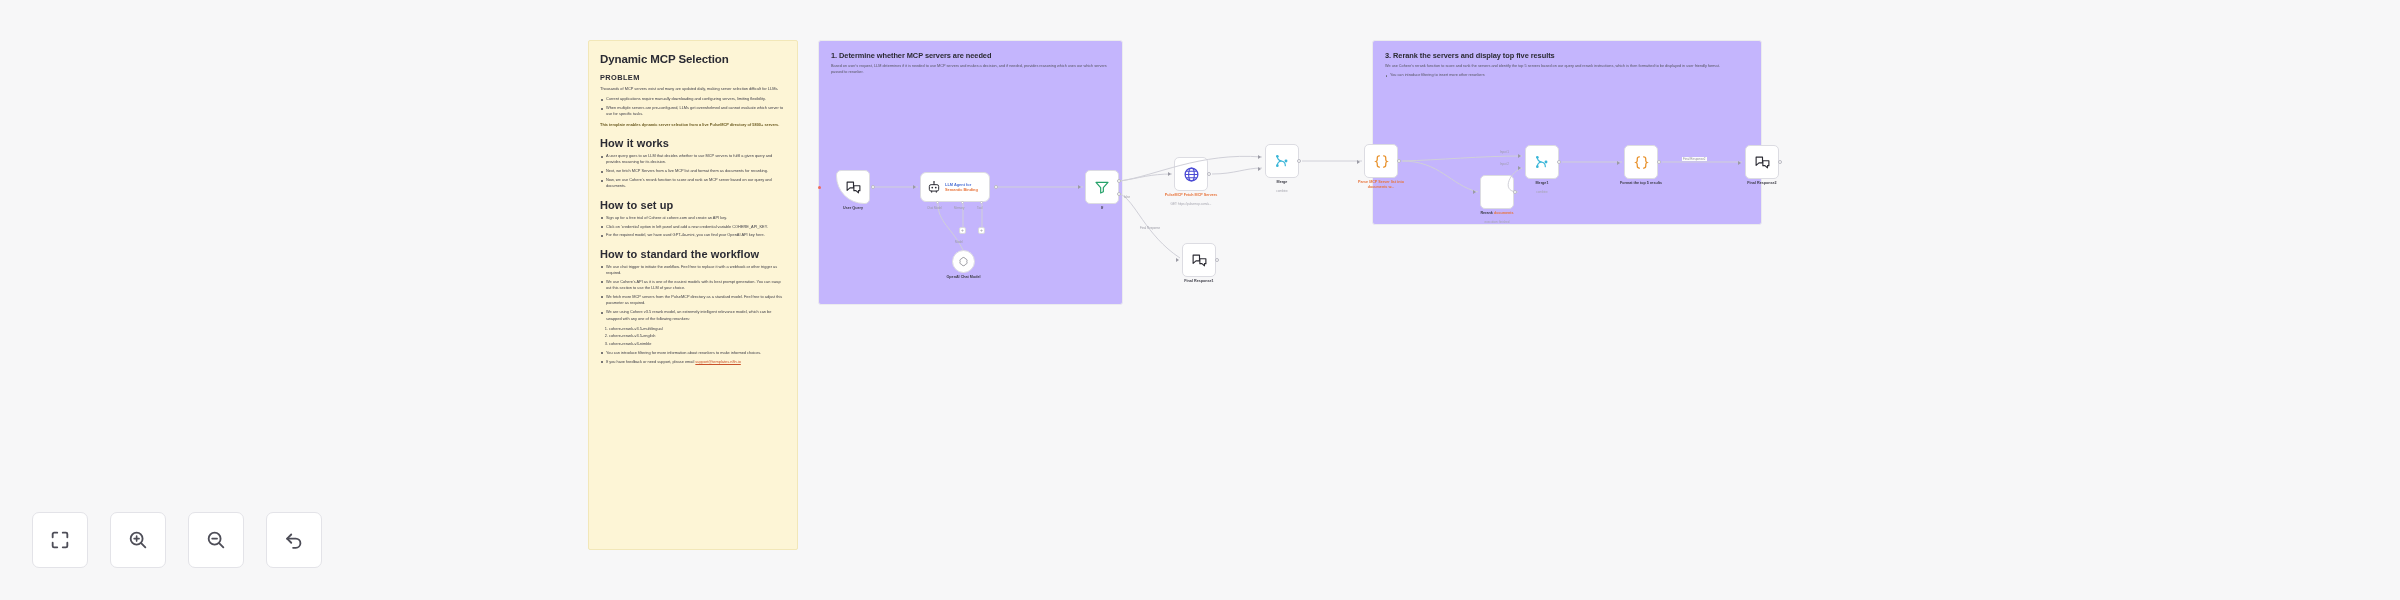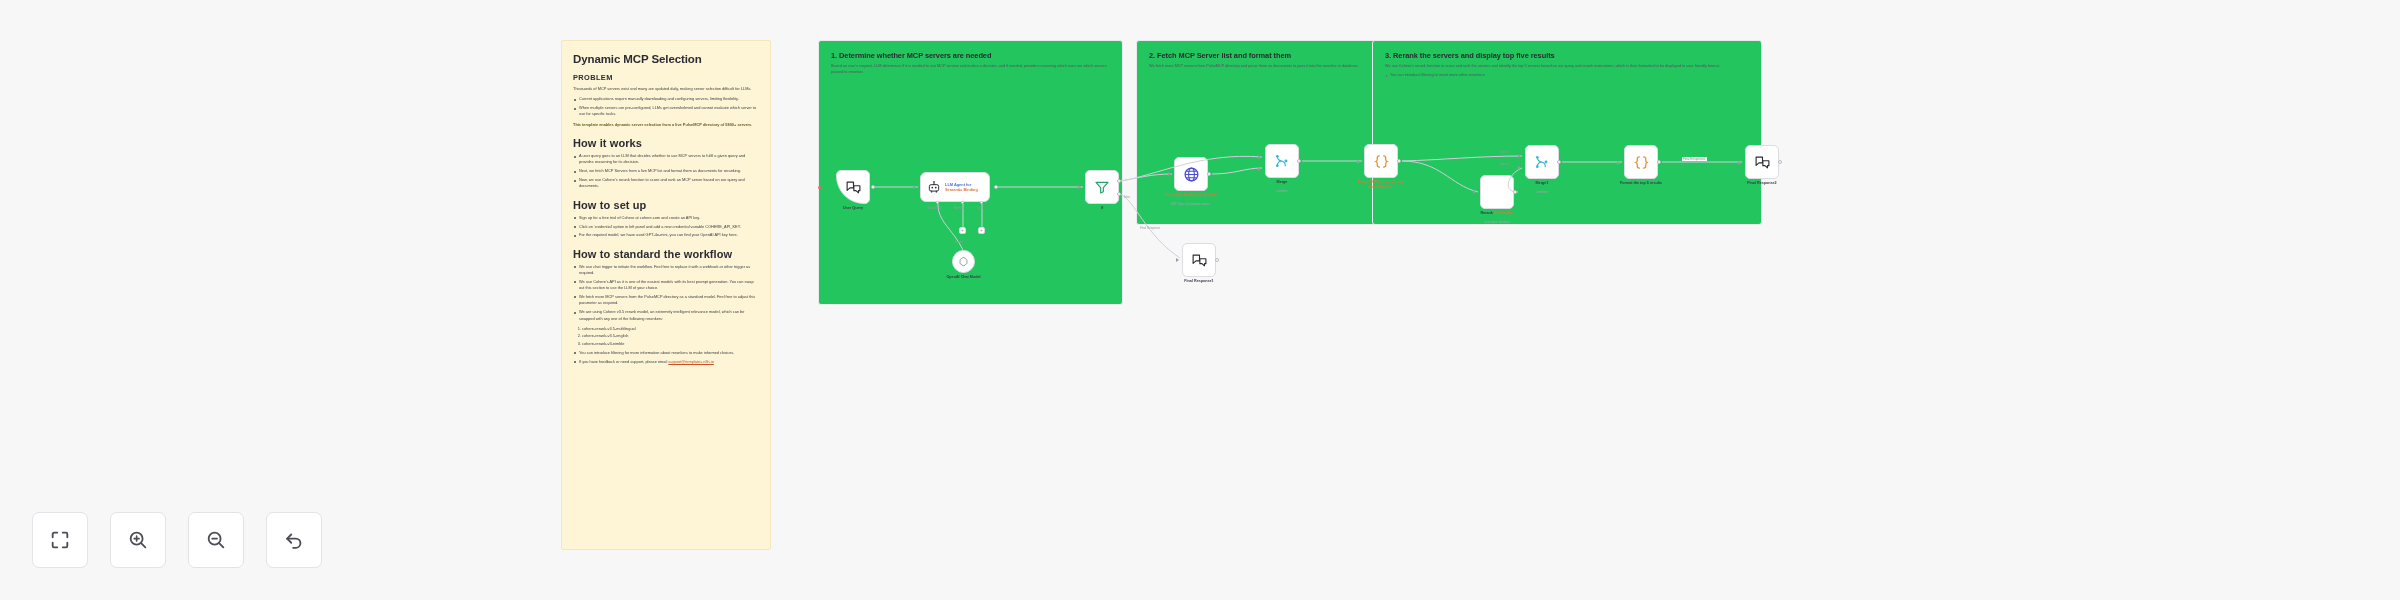--- a/index.html
+++ b/index.html
@@ -12,21 +12,21 @@
 
   #canvas {
     position: relative;
     width: 2400px; height: 600px;
     background: #f7f7f8;
   }
 
   
   .sticky-yellow {
     position: absolute;
-    left: 561px; top: 40px;
+    left: 588px; top: 40px;
     width: 210px; height: 510px;
     background: #fdf5d6;
     border: 1px solid #f2e7b8;
     border-radius: 2px;
     padding: 12px 11px;
     overflow: hidden;
   }
   .sticky-yellow h1 {
     font-size: 11.5px;
     font-weight: 700;
@@ -66,21 +66,21 @@
     background: #4b4b55;
     border-radius: 50%;
   }
   .sticky-yellow ol { margin: 2px 0 3px 9px; }
   .sticky-yellow ol li { font-size: 3.9px; line-height: 1.62; color: #3b3b45; margin-bottom: 1px; }
   .lnk2 { color: #c9512a; text-decoration: underline; }
 
   
   .sticky-sec {
     position: absolute;
-    background: #22c55e;
+    background: #c4b5fd;
     border: 1px solid #ebebee;
     border-radius: 3px;
   }
   .sec-head {
     position: absolute;
     left: 12px; top: 10px;
     width: calc(100% - 24px);
   }
   .sec-head h3 {
     font-size: 7.4px;
@@ -331,26 +331,20 @@
     </ul>
   </div>
 
   <div class="sticky-sec" style="left:818px; top:40px; width:305px; height:265px;">
     <div class="sec-head">
       <h3>1. Determine whether MCP servers are needed</h3>
       <p>Based on user's request, LLM determines if it is needed to use MCP servers and makes a decision, and if needed, provides reasoning which uses our which servers passed to reranker.</p>
     </div>
   </div>
 
-  <div class="sticky-sec" style="left:1136px; top:40px; width:290px; height:185px;">
-    <div class="sec-head">
-      <h3>2. Fetch MCP Server list and format them</h3>
-      <p>We fetch more MCP servers from PulseMCP directory and parse them as documents to pass it into the reranker in database.</p>
-    </div>
-  </div>
 
   <div class="sticky-sec" style="left:1372px; top:40px; width:390px; height:185px;">
     <div class="sec-head">
       <h3>3. Rerank the servers and display top five results</h3>
       <p>We use Cohere's rerank function to score and rank the servers and identify the top 5 servers based on our query and rerank instructions, which is then formatted to be displayed in user friendly format.</p>
       <ul>
         <li>You can introduce filtering to insert more other rerankers</li>
       </ul>
     </div>
   </div>

